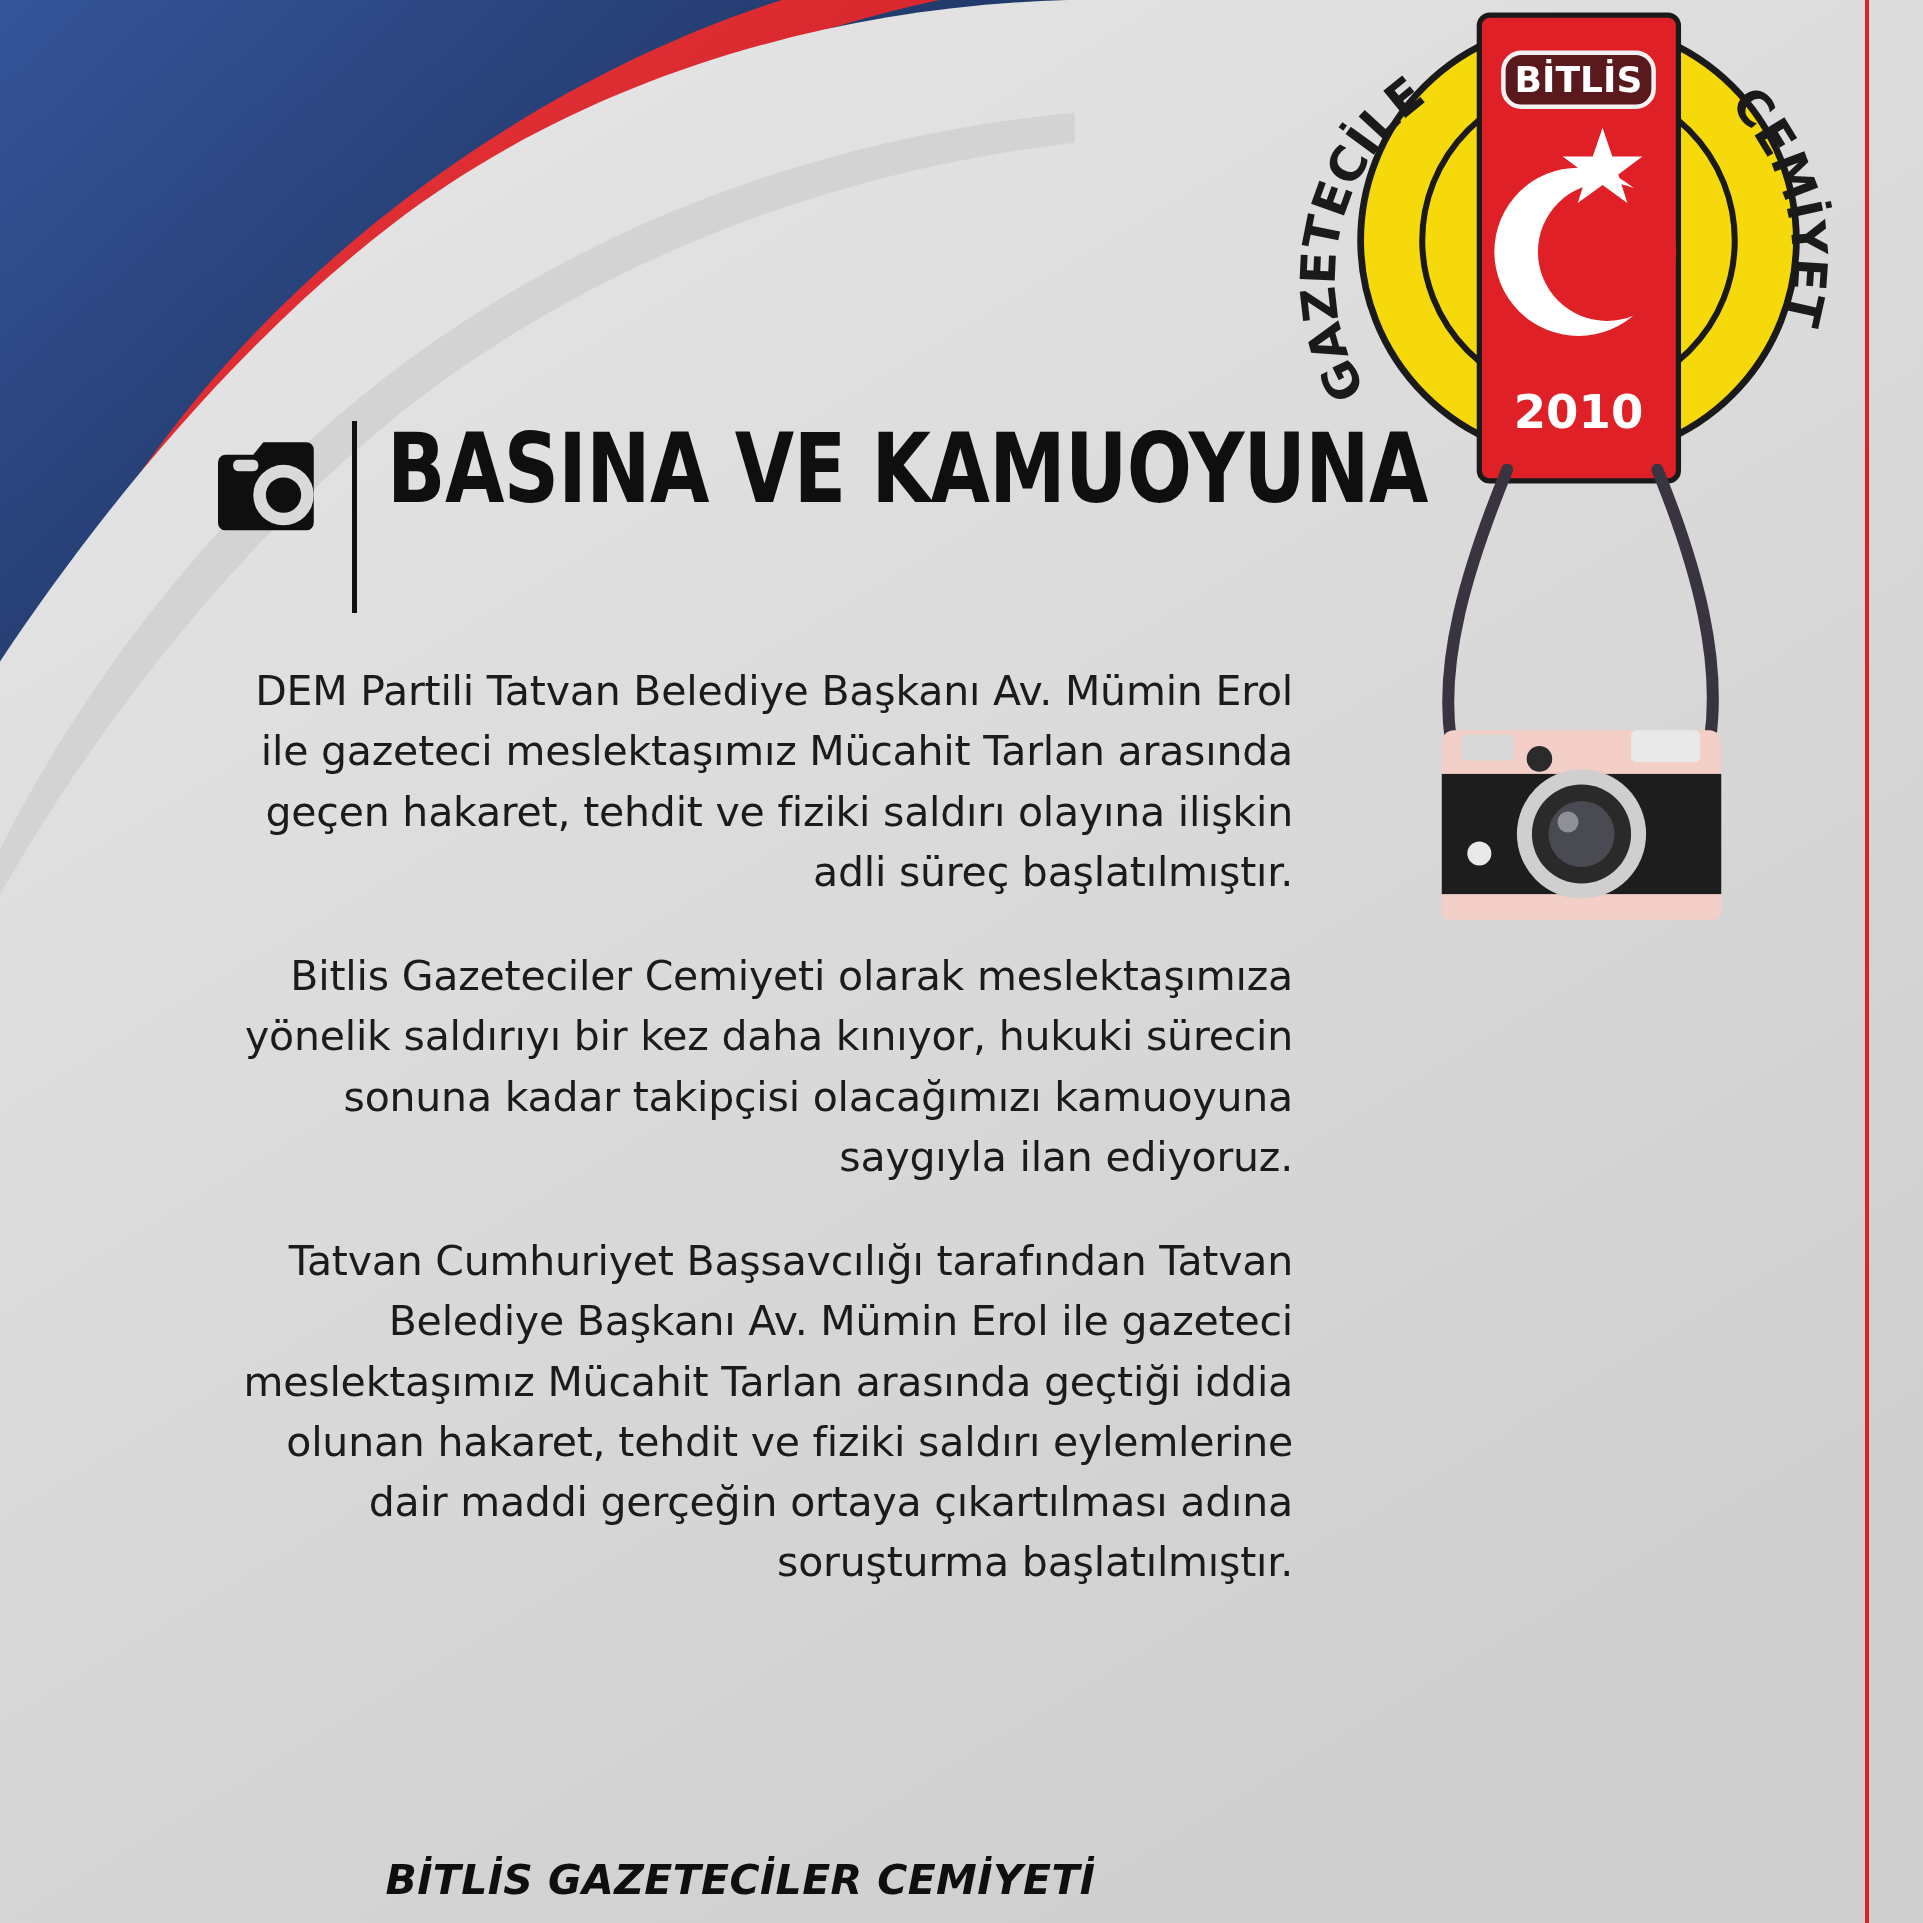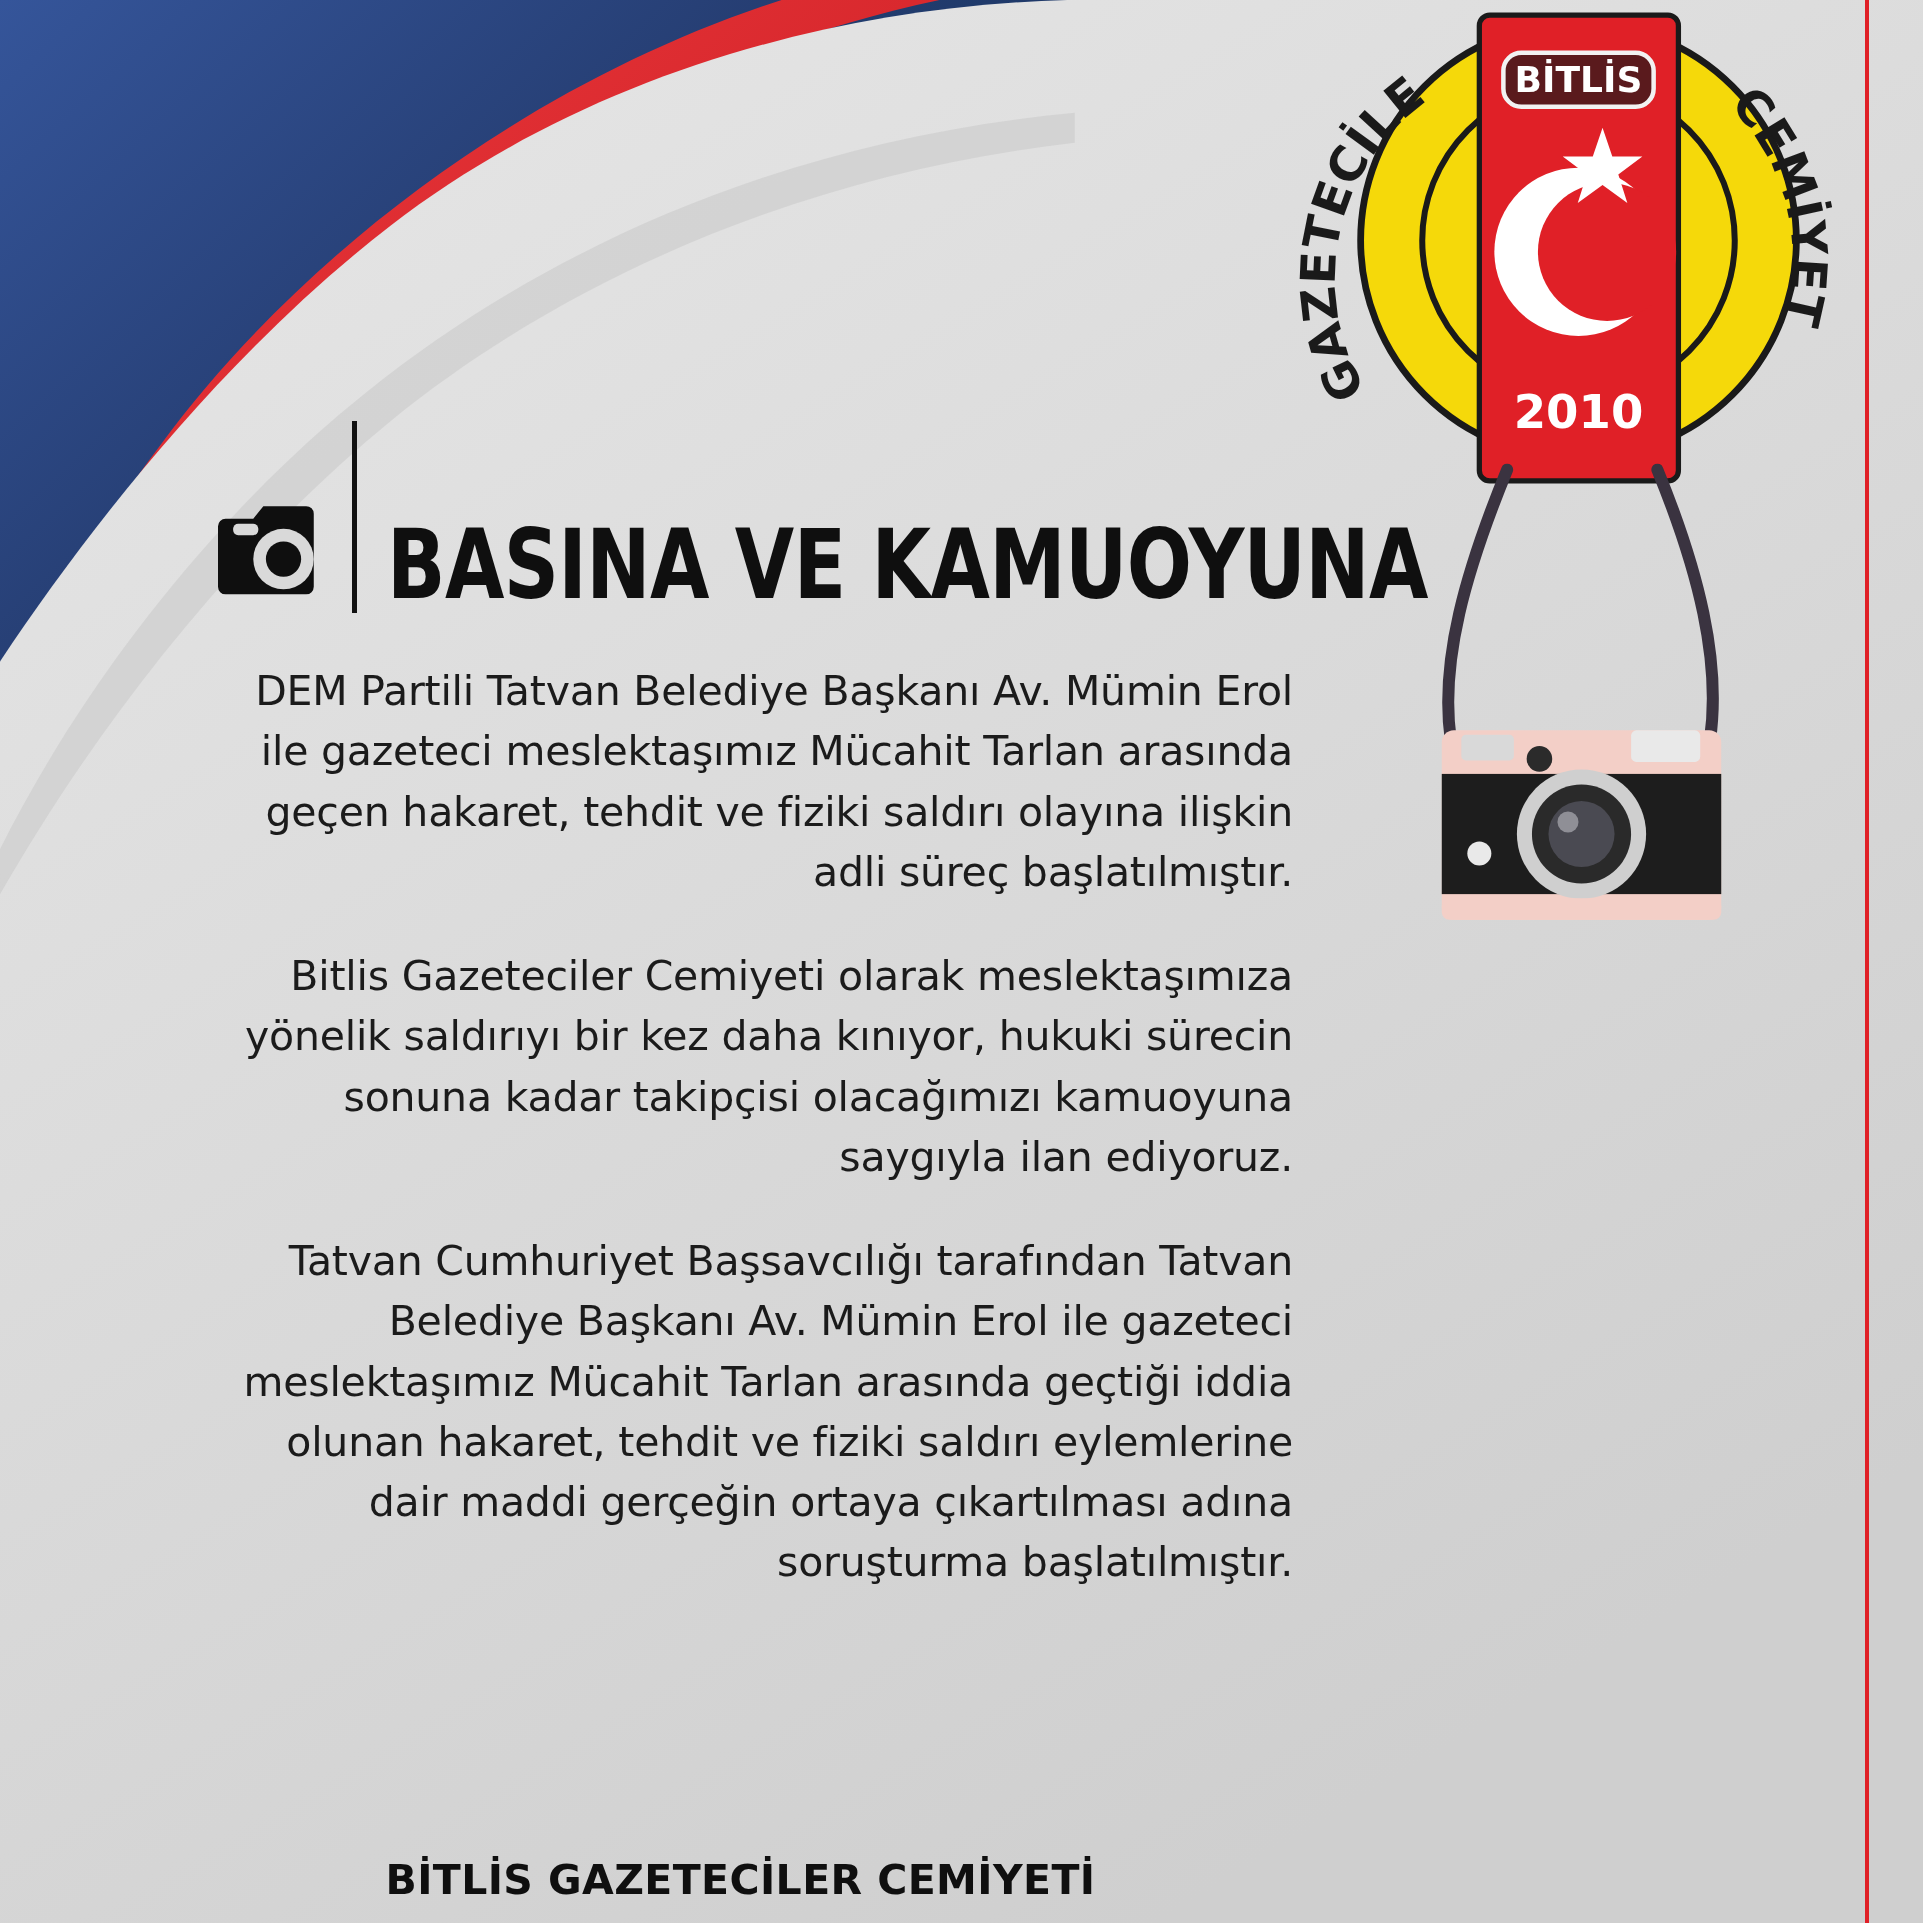--- a/index.html
+++ b/index.html
@@ -34,21 +34,21 @@
     background: #e02027;
     z-index: 2;
   }
 
   
   .header {
     position: absolute;
     top: 421px;
     left: 218px;
     display: flex;
-    align-items: flex-end;
+    align-items: flex-start;
     z-index: 5;
   }
   .camera-glyph {
     width: 126px;
     height: 128px;
     margin-right: 7.5px;
   }
   .header-divider {
     width: 5.3px;
     height: 192px;
@@ -91,20 +91,21 @@
     top: 1856px;
     left: 188px;
     width: 1105px;
     text-align: center;
     font-family: "DejaVu Sans", sans-serif;
     font-weight: 700;
     font-size: 41px;
     color: #0f0f0f;
     letter-spacing: 0.4px;
     z-index: 5;
+    font-style: italic;
   }
 
   
   .emblem {
     position: absolute;
     top: 0px;
     left: 1278px;
     width: 601px;
     height: 1052px;
     z-index: 4;

